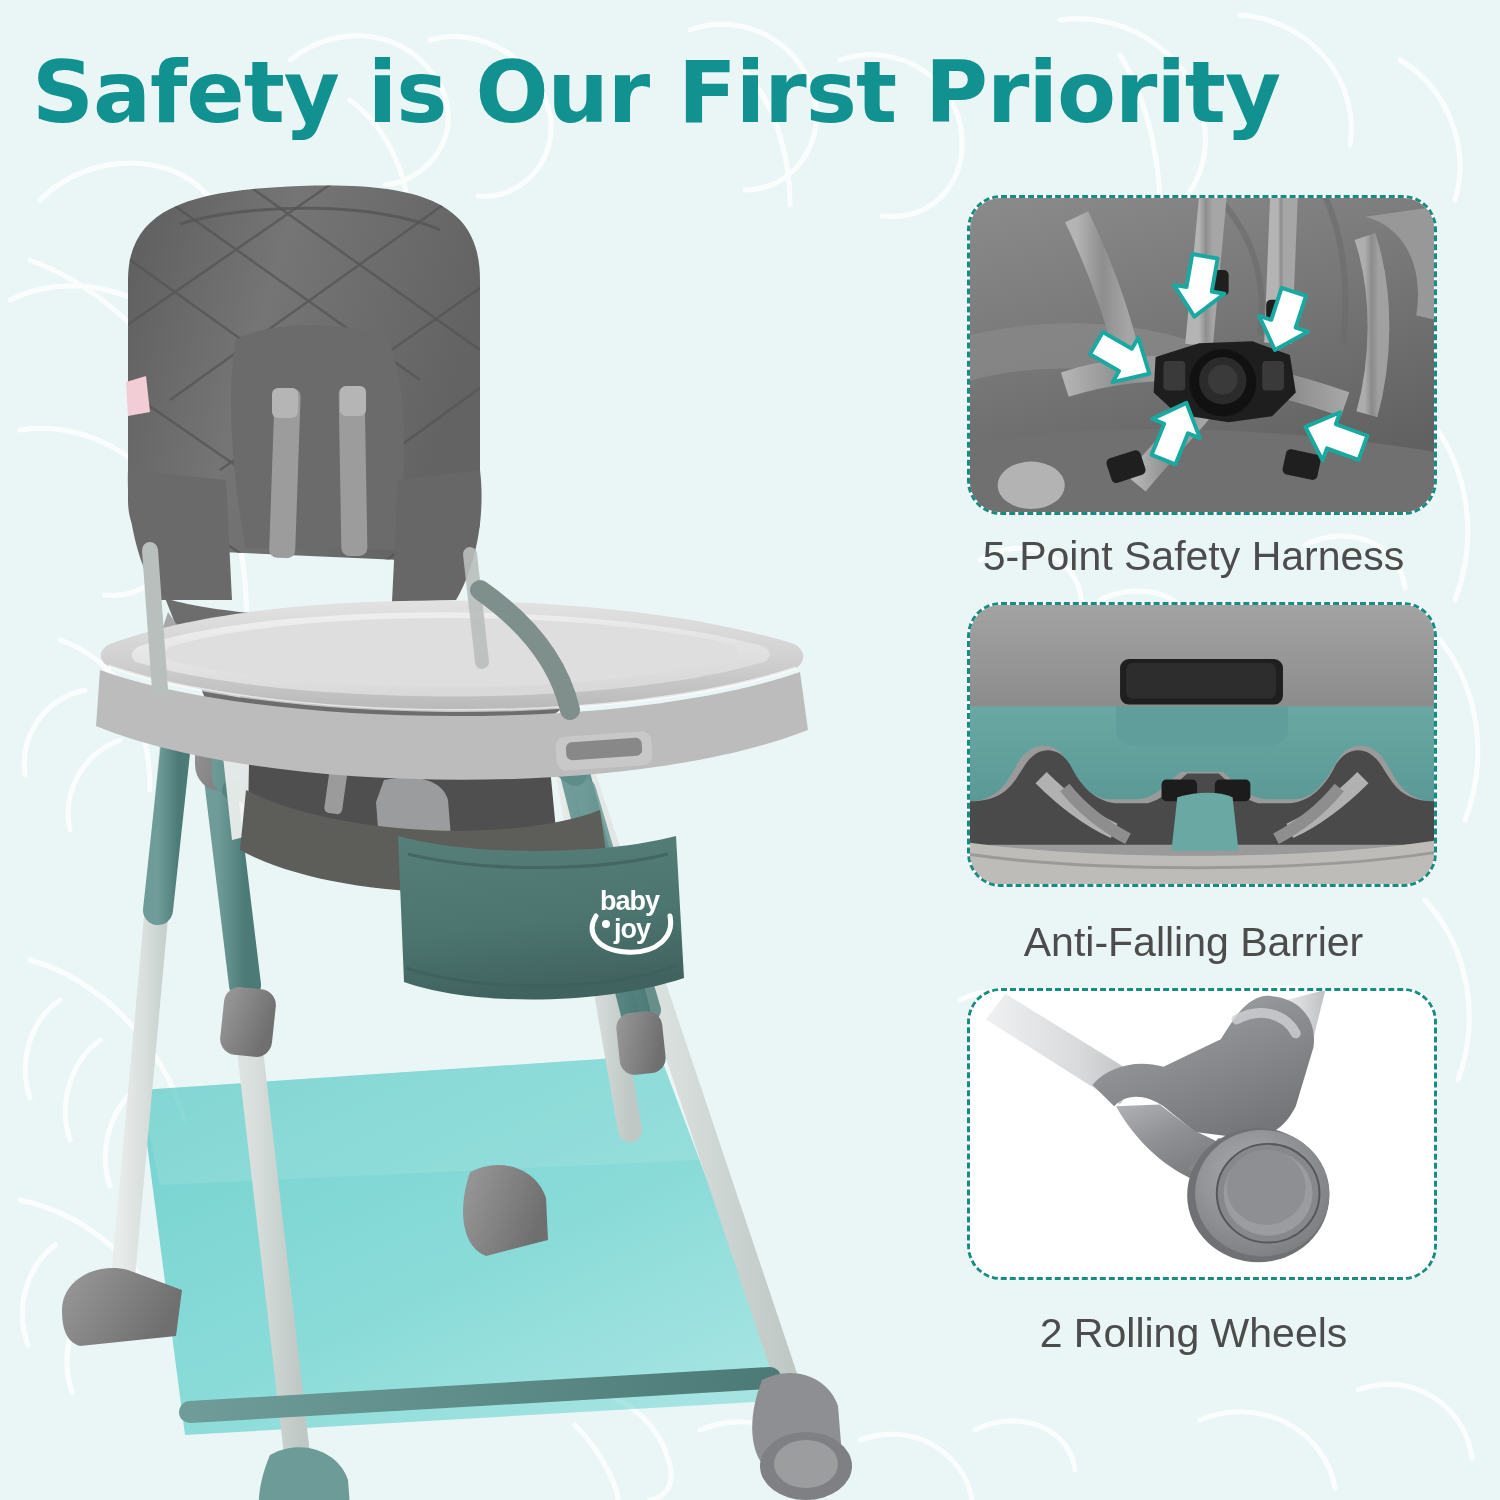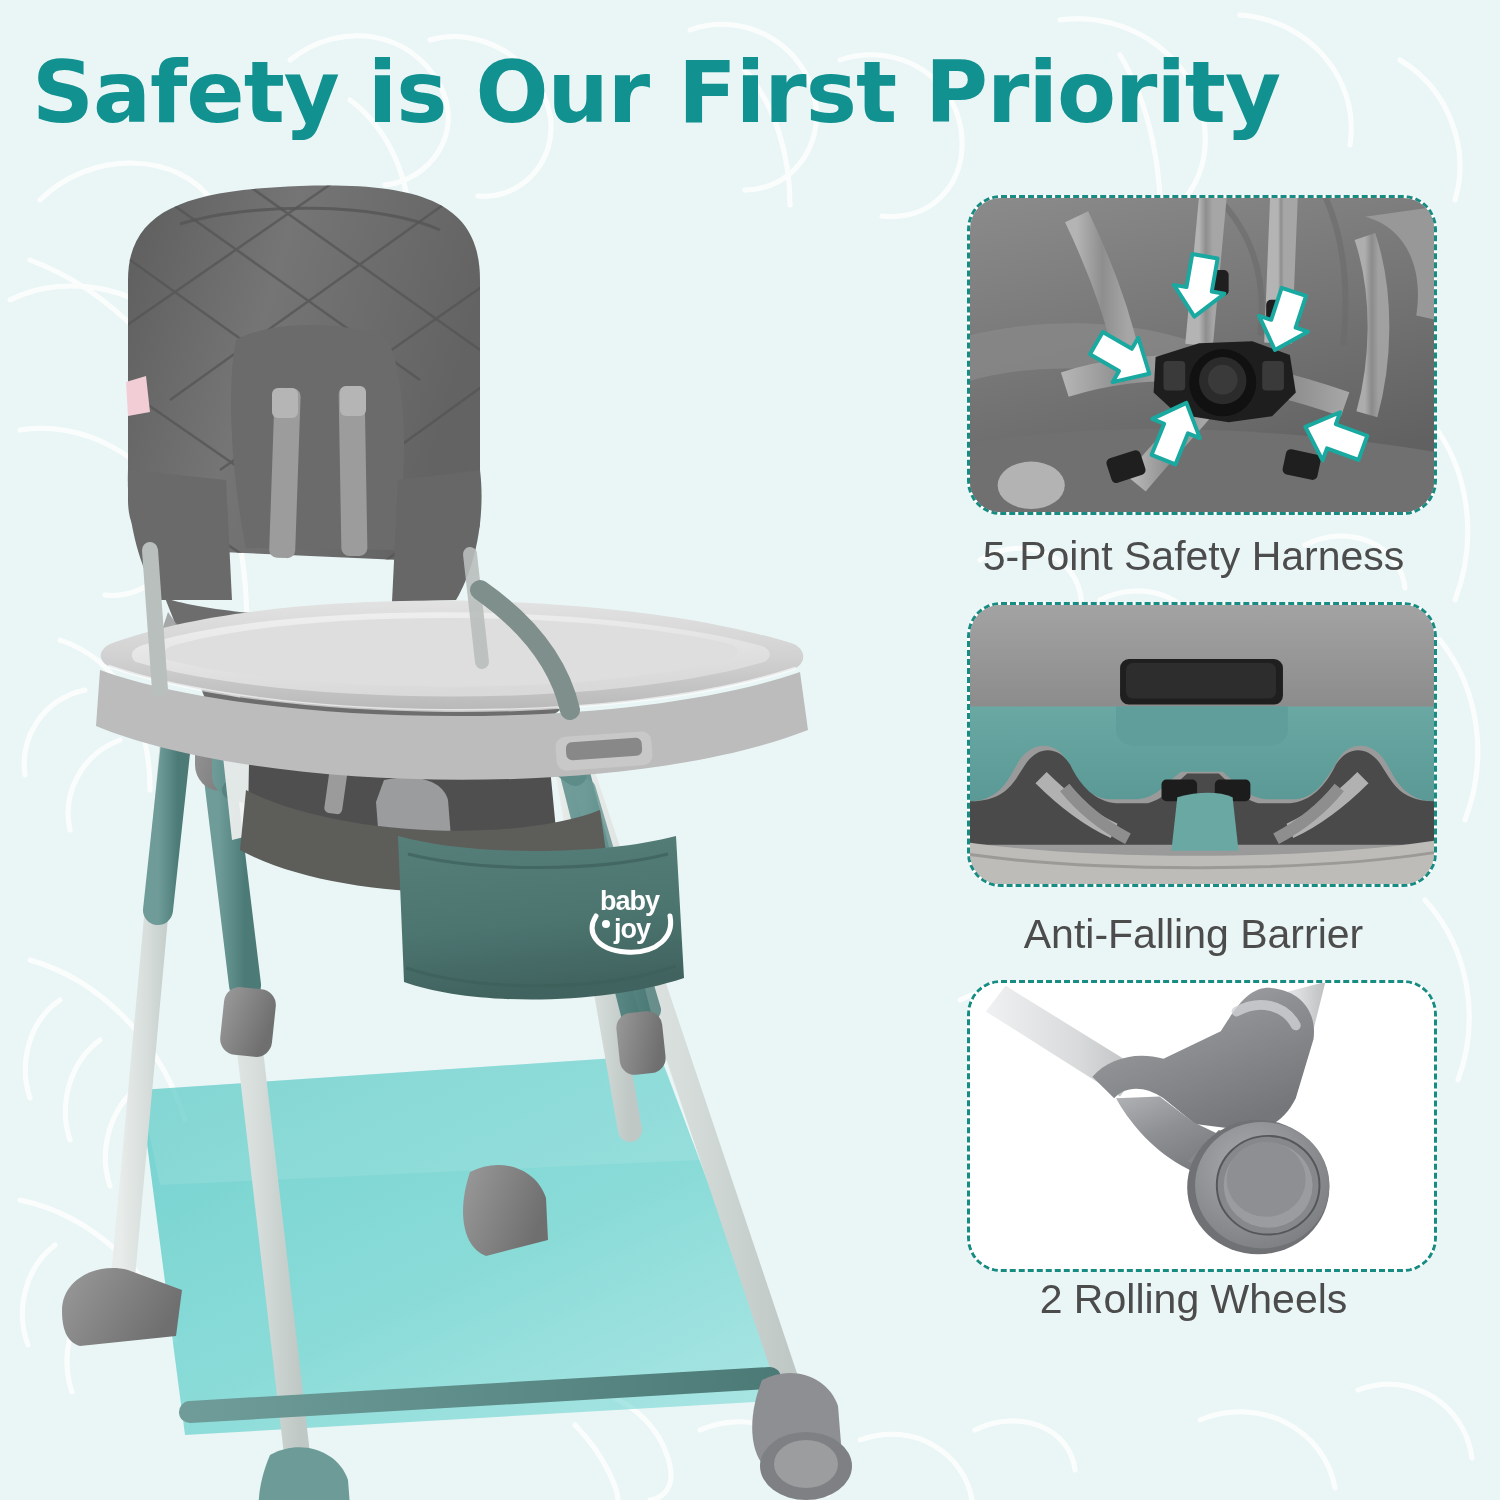--- a/index.html
+++ b/index.html
@@ -46,22 +46,22 @@
   .caption{
     margin-top:14px;
     text-align:center;
     font-size:41px;
     color:#4c4c4c;
     font-family:"Liberation Sans",sans-serif;
     letter-spacing:0px;
     white-space:nowrap;
   }
   .cap1{margin-top:18px;}
-  .cap2{margin-top:24px;}
-  .cap3{margin-top:4px;}
+  .cap2{margin-top:32px;}
+  .cap3{margin-top:30px;}
 </style>
 </head>
 <body>
 
 <svg id="bg-art" viewBox="0 0 1500 1500" preserveAspectRatio="none">
   <rect x="0" y="0" width="1500" height="1500" fill="#eaf6f6"></rect>
   <g stroke="#ffffff" stroke-width="5" fill="none" opacity="0.85" stroke-linecap="round">
 
     <path d="M40 200 C 90 150 180 150 215 205 C 250 258 215 300 170 305"></path>
     <path d="M10 300 C 70 270 150 290 185 340 C 215 385 180 430 135 430"></path>

